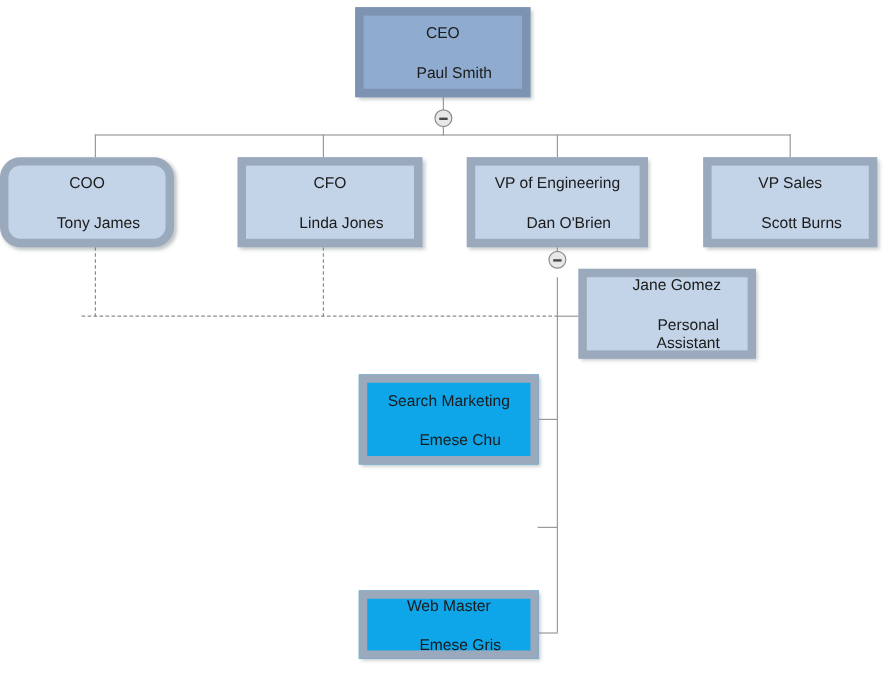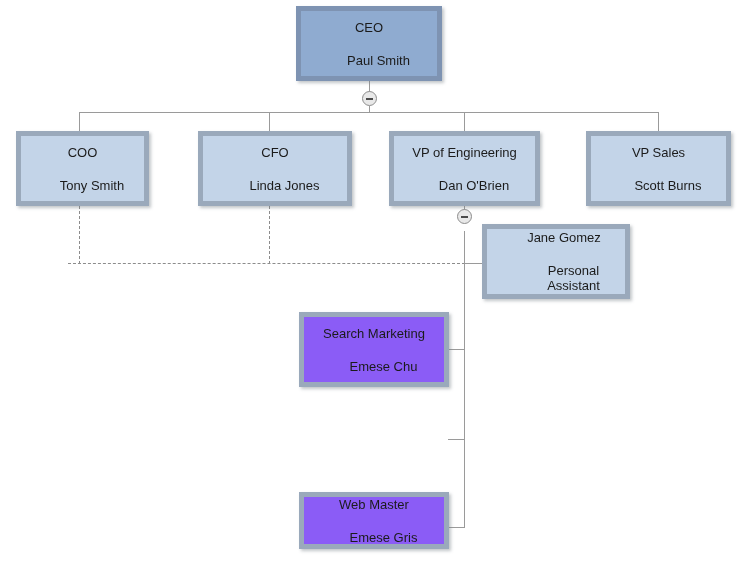--- a/index.html
+++ b/index.html
@@ -17,38 +17,38 @@
   #chart {
     position: relative;
     width: 737px;
     height: 576px;
   }
 
   
   .node {
     position: absolute;
     box-sizing: border-box;
-    border: 5px solid #6d28d9;
+    border: 7px solid #6d28d9;
     display: flex;
     flex-direction: column;
     align-items: center;
     justify-content: center;
     text-align: center;
     color: #1b1b1b;
     font-size: 13px;
     line-height: 15px;
     box-shadow: 2px 2px 3px rgba(120,128,136,0.45);
   }
   .node .line1 { font-weight: normal; }
   .node .line2 { margin-top: 18px; margin-left: 19px; }
   .node.tight .line2 { margin-top: 14px; }
 
   .tier-ceo   { background: #8fabd0; border-color: #7e93b2; }
   .tier-two   { background: #c3d4e8; border-color: #9aa9bb; }
-  .tier-three { background: #8b5cf6; border-color: #9aa9bb; }
+  .tier-three { background: #0ea5e9; border-color: #9aa9bb; }
 
   
   .conn {
     position: absolute;
     background: #9a9a9a;
   }
   .conn.v { width: 1px; }
   .conn.h { height: 1px; }
 
   .conn-dash {
@@ -114,23 +114,23 @@
 
   <div class="conn h" style="left:448px; top:349px; width:17px;"></div>
   <div class="conn h" style="left:448px; top:439px; width:17px;"></div>
   <div class="conn h" style="left:448px; top:527px; width:17px;"></div>
 
   <div class="node tier-ceo" style="left:296px; top:6px; width:146px; height:75px;">
     <span class="line1">CEO</span>
     <span class="line2">Paul Smith</span>
   </div>
 
-  <div class="node tier-two" style="left:16px; top:131px; width:133px; height:75px;">
+  <div class="node tier-two" style="left:0; top:131px; width:145px; height:75px;border-radius:17px;">
     <span class="line1">COO</span>
-    <span class="line2">Tony Smith</span>
+    <span class="line2">Tony James</span>
   </div>
 
   <div class="node tier-two" style="left:198px; top:131px; width:154px; height:75px;">
     <span class="line1">CFO</span>
     <span class="line2">Linda Jones</span>
   </div>
 
   <div class="node tier-two" style="left:586px; top:131px; width:145px; height:75px;">
     <span class="line1">VP Sales</span>
     <span class="line2">Scott Burns</span>

